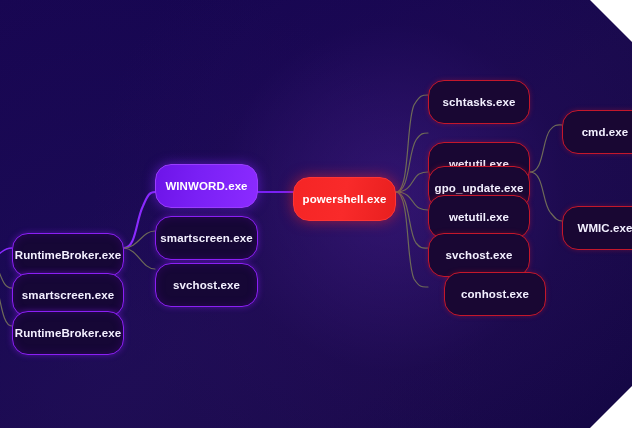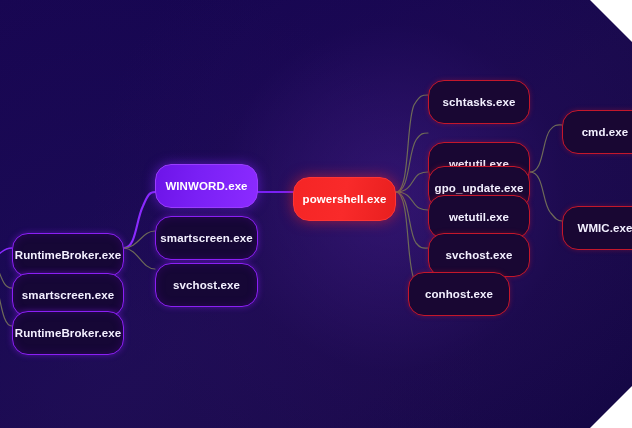--- a/index.html
+++ b/index.html
@@ -118,21 +118,21 @@
       </div>
       <div class="node outline-red" style="left: 428px; top: 166px; width: 102px;">
         <span>gpo_update.exe</span>
       </div>
       <div class="node outline-red" style="left: 428px; top: 195px; width: 102px;">
         <span>wetutil.exe</span>
       </div>
       <div class="node outline-red" style="left: 428px; top: 233px; width: 102px;">
         <span>svchost.exe</span>
       </div>
-      <div class="node outline-red" style="left: 408px; top: 272px; width: 102px;">
+      <div class="node outline-red" style="left: 444px; top: 272px; width: 102px;">
         <span>conhost.exe</span>
       </div>
       <div class="node outline-red clip-right" style="left: 562px; top: 110px; width: 86px;">
         <span>cmd.exe</span>
       </div>
       <div class="node outline-red clip-right" style="left: 562px; top: 206px; width: 86px;">
         <span>WMIC.exe</span>
       </div>
     </div>
 

